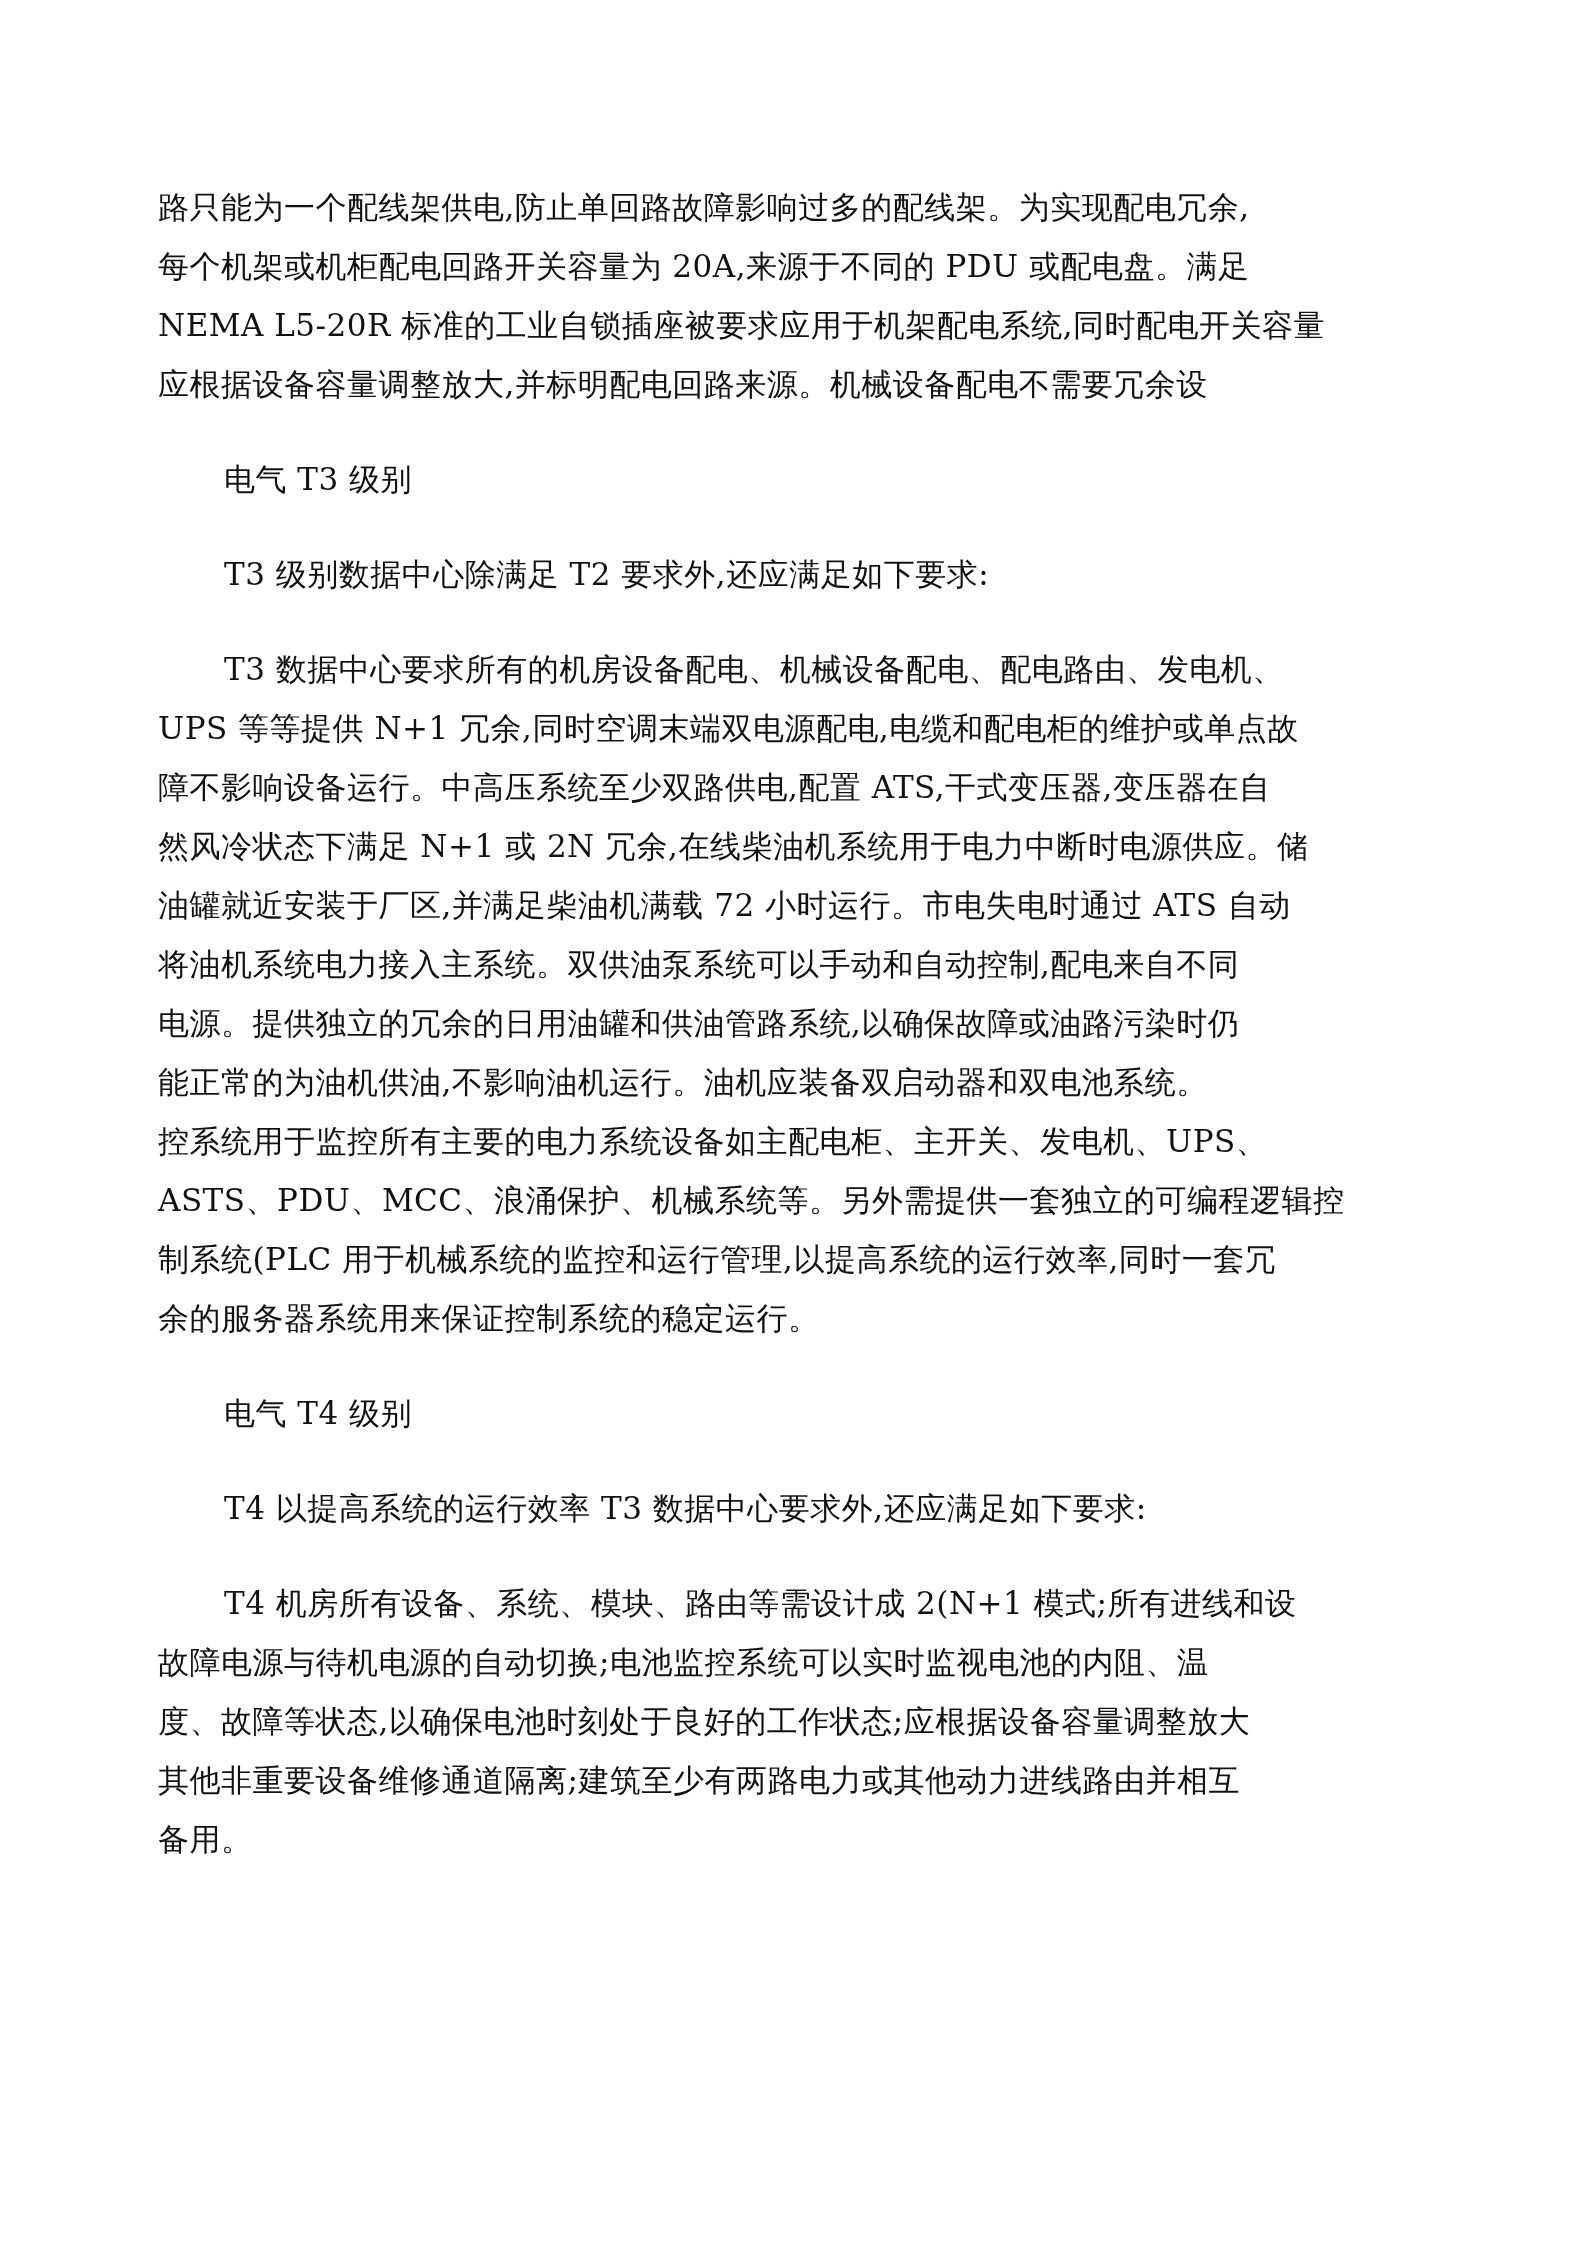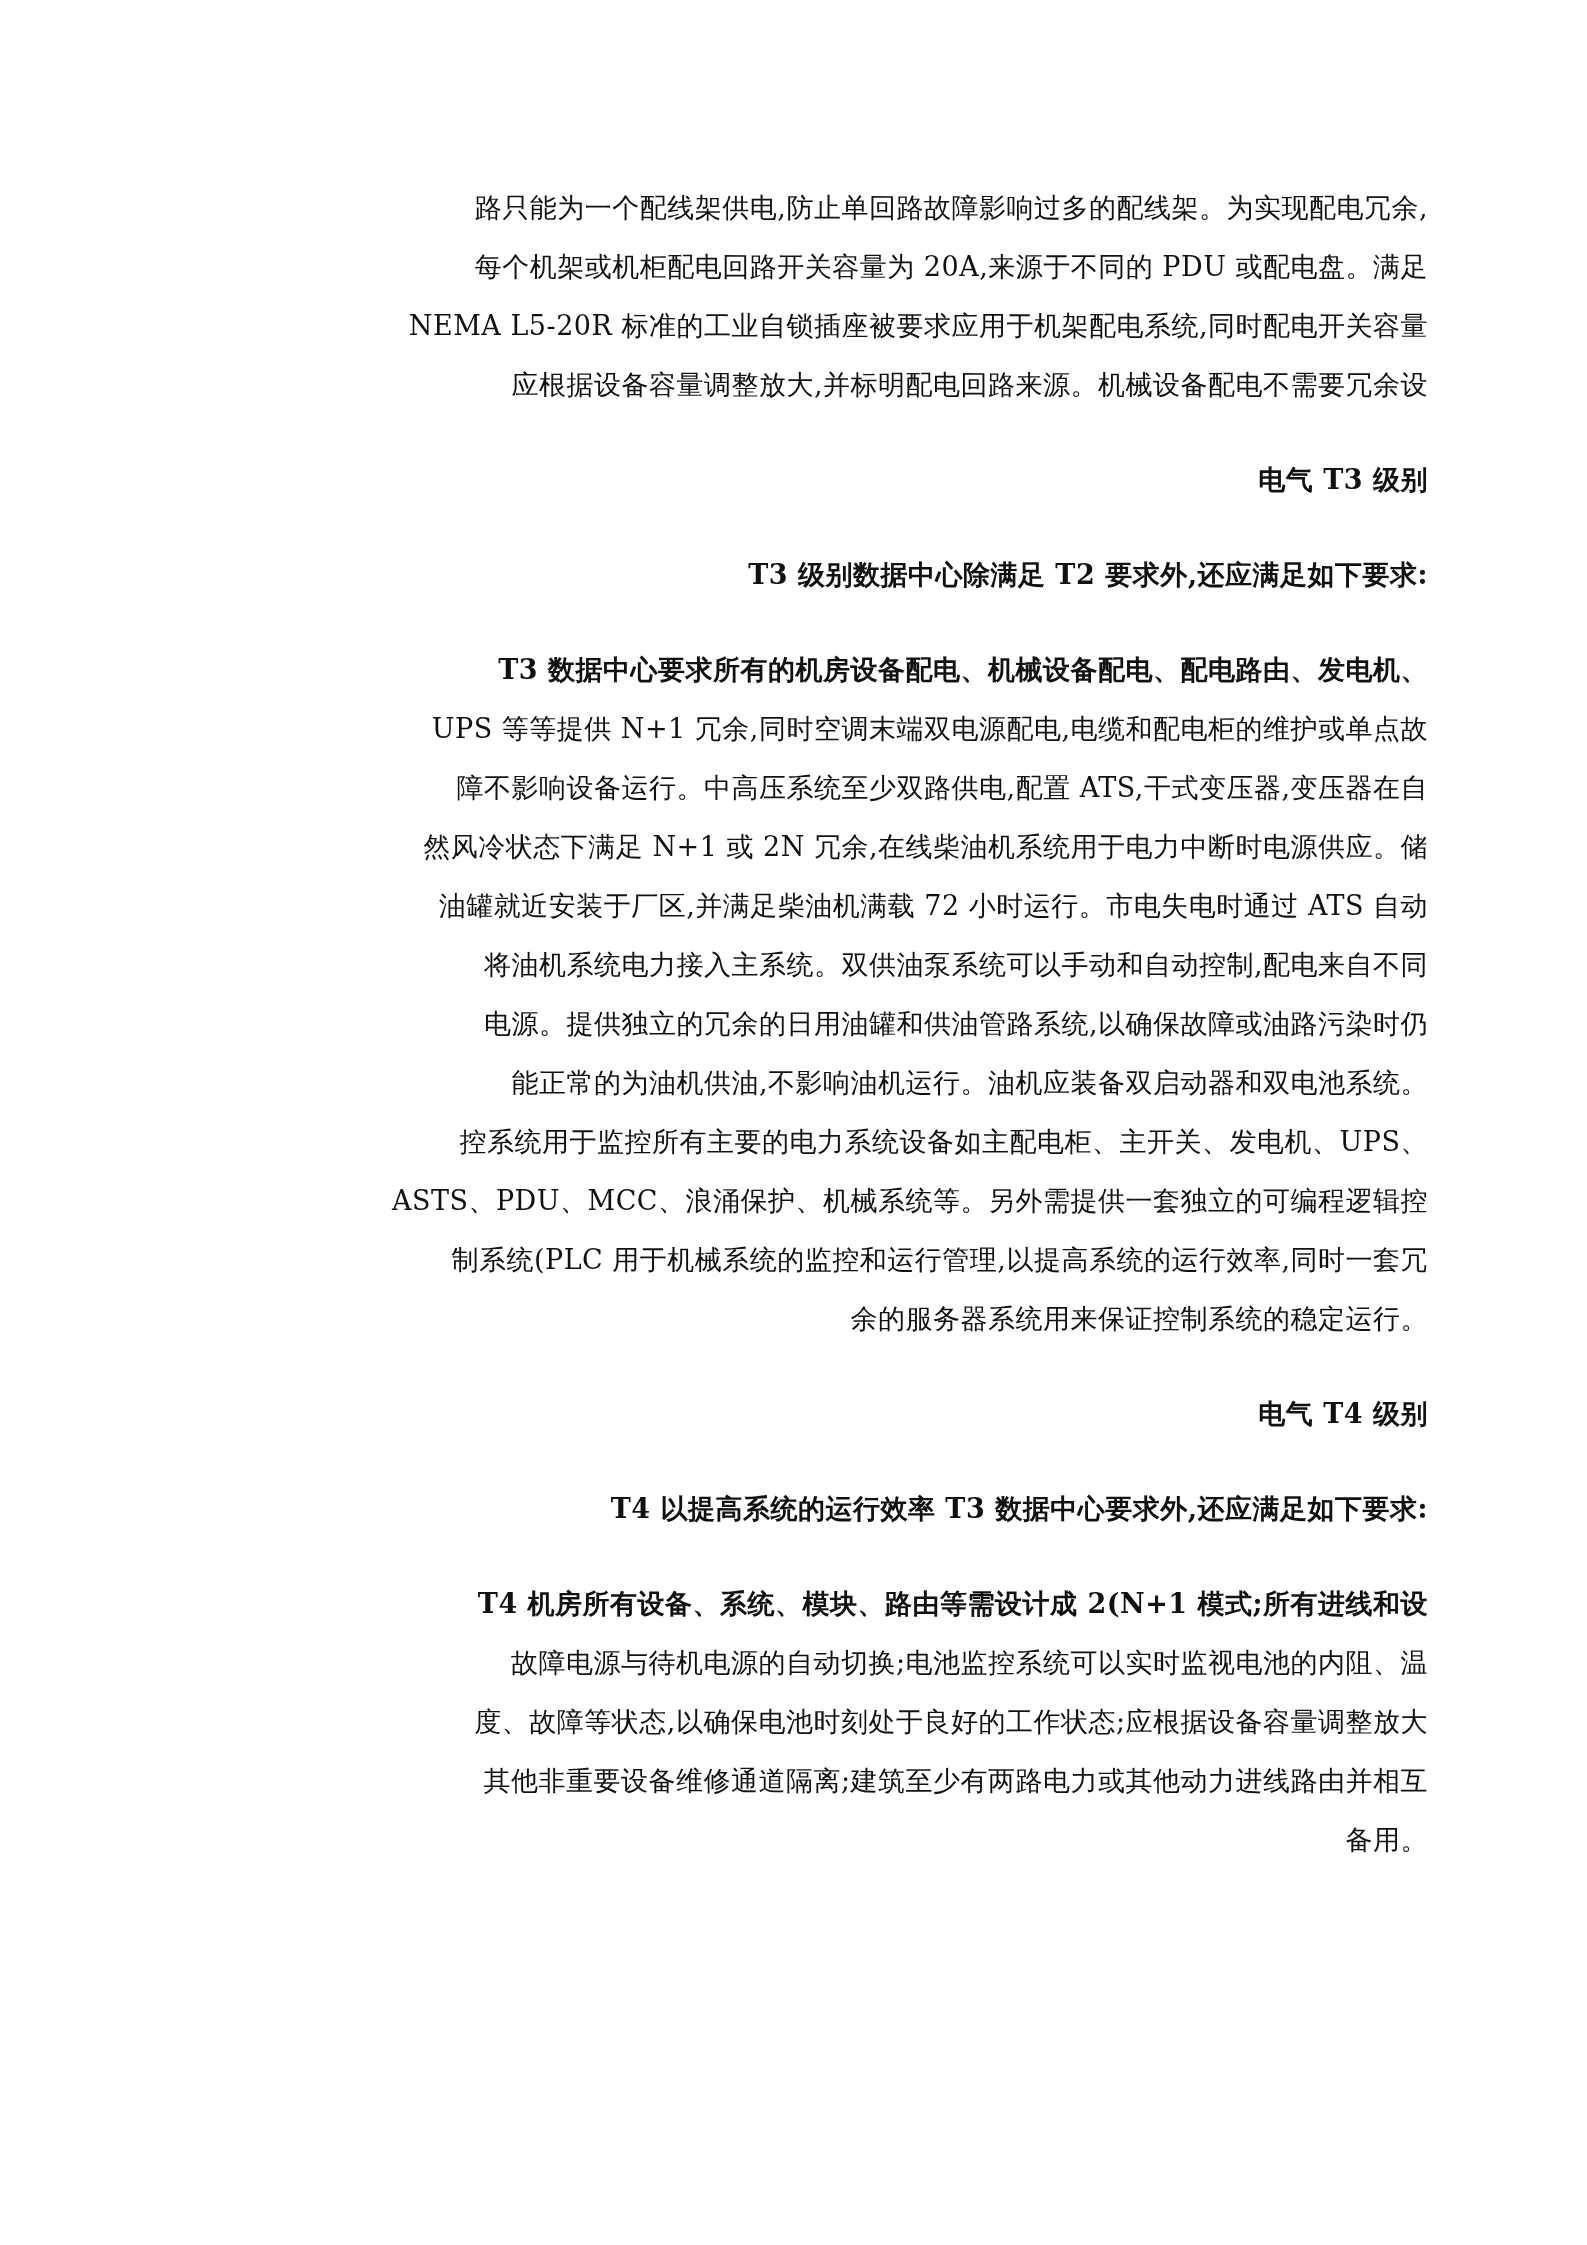--- a/index.html
+++ b/index.html
@@ -28,31 +28,29 @@
       left: 158px;
       top: 178px;
       width: 1270px;
     }
     .para {
       margin: 0;
       padding: 0;
     }
     .line {
       display: block;
-      font-size: 27px;
+      font-size: 31px;
       line-height: 59px;
       height: 59px;
       white-space: nowrap;
       letter-spacing: 0.5px;
       transform-origin: left center;
-      text-align: right;
     }
     .indent {
       padding-left: 66px;
-      font-weight: bold;
     }
     .gap {
       height: 36px;
     }
   </style>
 </head>
 <body>
 
 <div class="page">
   <div class="content">

